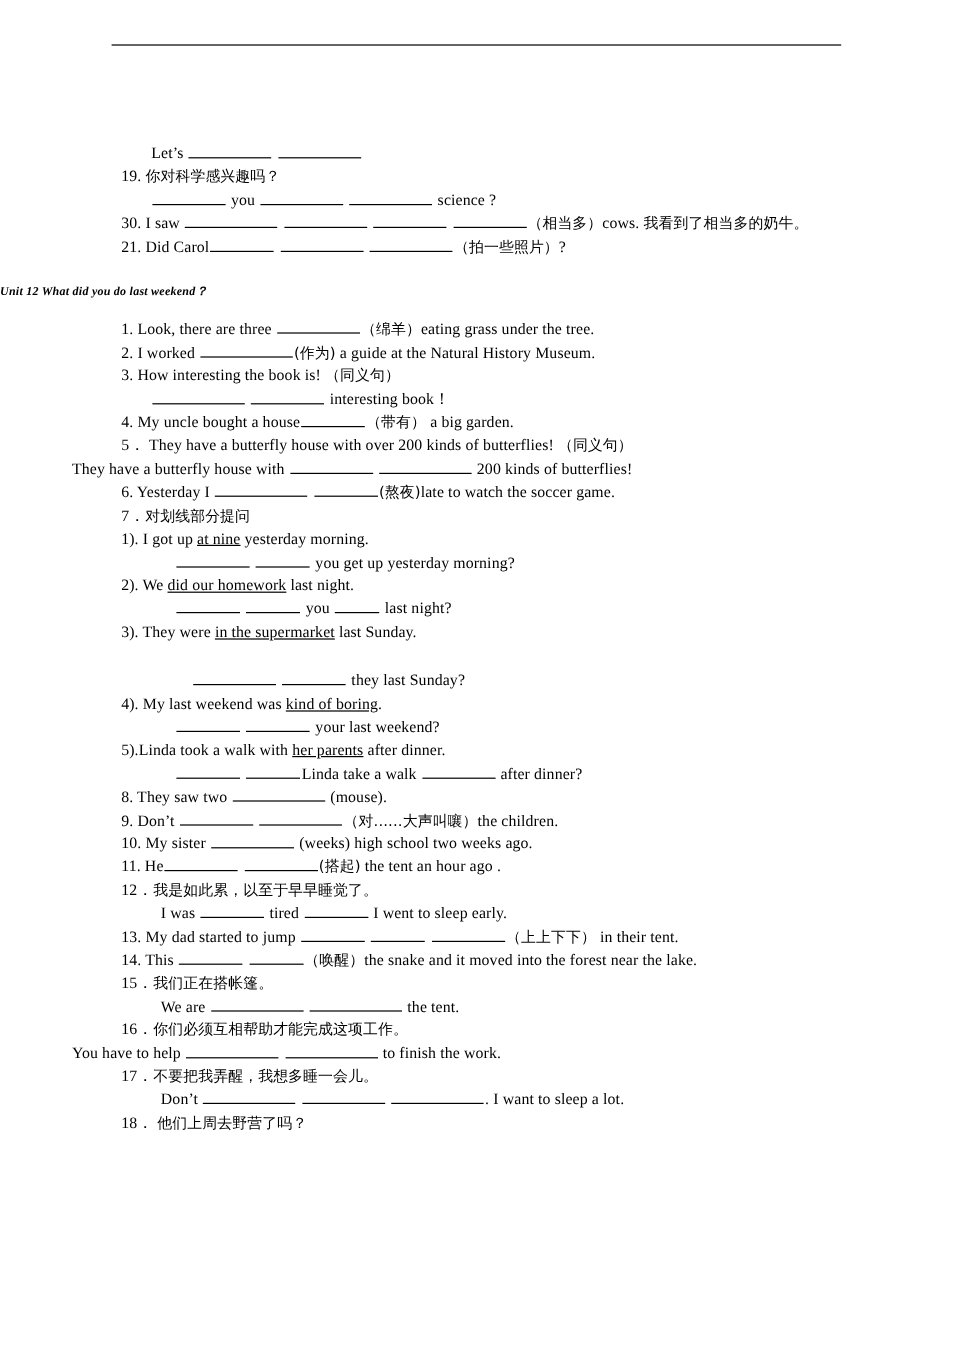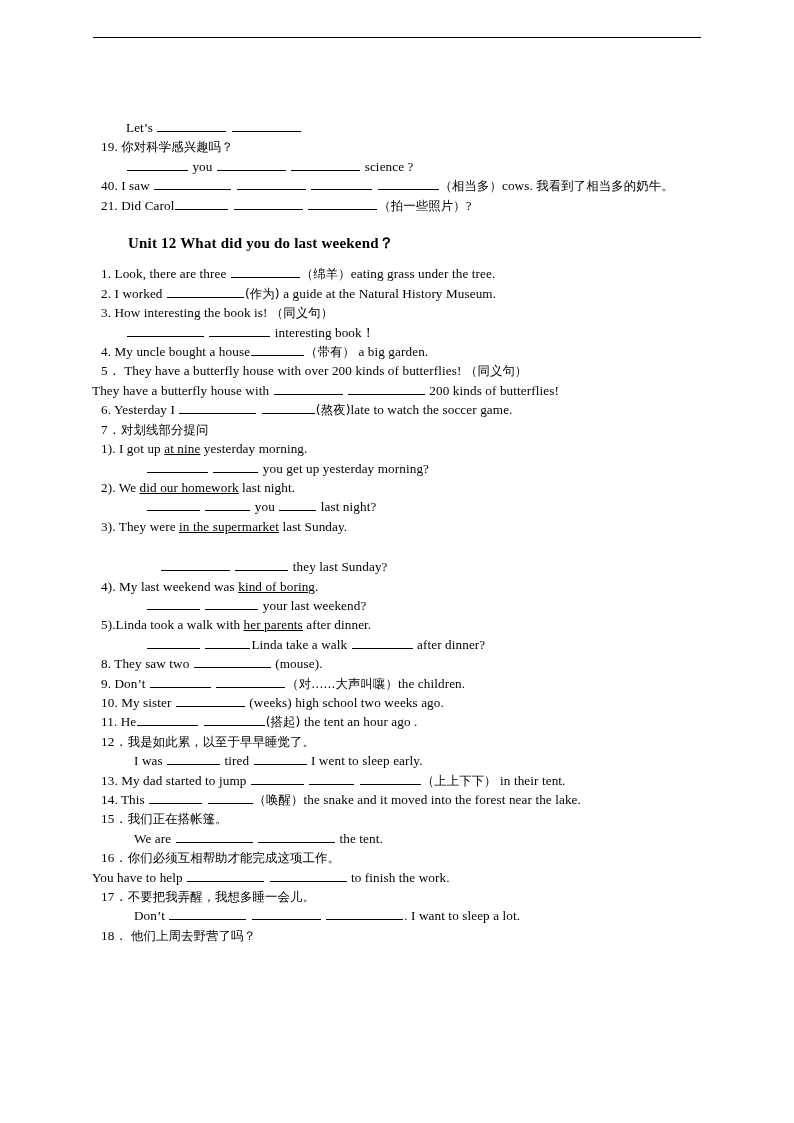--- a/index.html
+++ b/index.html
@@ -37,28 +37,28 @@
     font-size: 13.2px;
     line-height: 19.4px;
     white-space: nowrap;
     padding-left: 101px;
     letter-spacing: 0.1px;
   }
   .line.ind1  { padding-left: 126px; }
   .line.ind2  { padding-left: 134px; }
   .line.ind3  { padding-left: 146px; }
   .line.ind4  { padding-left: 160px; margin-top: 21px; }
-  .line.ind5  { padding-left: 92px; }
+  .line.ind5  { padding-left: 60px; }
 
   .unit-title {
     font-weight: bold;
-    font-size: 15px;
+    font-size: 10px;
     line-height: 19.4px;
-    padding-left: 128px;
     letter-spacing: 0.2px;
+    font-style: italic;
   }
   .spacer-title-top   { height: 19px; }
   .spacer-title-bot   { height: 11px; }
 
   .cn {
     font-family: "DejaVu Sans", "Liberation Sans", sans-serif;
     font-size: 12.4px;
   }
   .u { text-decoration: underline; }
 
@@ -82,21 +82,21 @@
 
 <div class="page">
 
   <div class="header-rule"></div>
 
   <div class="content">
     <div id="prev-section">
         <div class="line ind1"><span>Let’s </span><span class="b b9"></span><span> </span><span class="b b9"></span></div>
         <div class="line"><span>19. </span><span class="cn">你对科学感兴趣吗？</span></div>
         <div class="line ind1"><span class="b b8"></span><span> you </span><span class="b b9"></span><span> </span><span class="b b9"></span><span> science ?</span></div>
-        <div class="line"><span>40. I saw </span><span class="b b10"></span><span> </span><span class="b b9"></span><span> </span><span class="b b8"></span><span> </span><span class="b b8"></span><span class="cn">（相当多）</span><span>cows. </span><span class="cn">我看到了相当多的奶牛。</span></div>
+        <div class="line"><span>30. I saw </span><span class="b b10"></span><span> </span><span class="b b9"></span><span> </span><span class="b b8"></span><span> </span><span class="b b8"></span><span class="cn">（相当多）</span><span>cows. </span><span class="cn">我看到了相当多的奶牛。</span></div>
         <div class="line"><span>21. Did Carol</span><span class="b b7"></span><span> </span><span class="b b9"></span><span> </span><span class="b b9"></span><span class="cn">（拍一些照片）</span><span>?</span></div>
       </div>
 
     <div class="spacer-title-top"></div>
     <div class="unit-title">Unit 12    What did you do last weekend？</div>
     <div class="spacer-title-bot"></div>
 
     <div id="unit12-section">
         <div class="line"><span>1. Look, there are three </span><span class="b b9"></span><span class="cn">（绵羊）</span><span>eating grass under the tree.</span></div>
         <div class="line"><span>2. I worked </span><span class="b b10"></span><span class="cn">(作为)</span><span> a guide at the Natural History Museum.</span></div>

